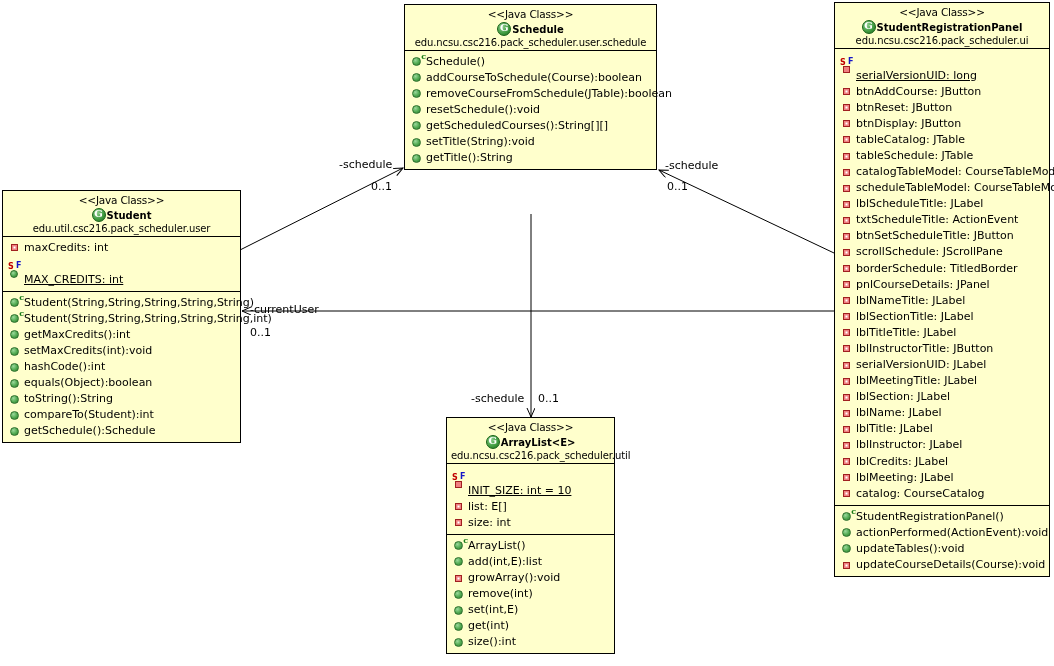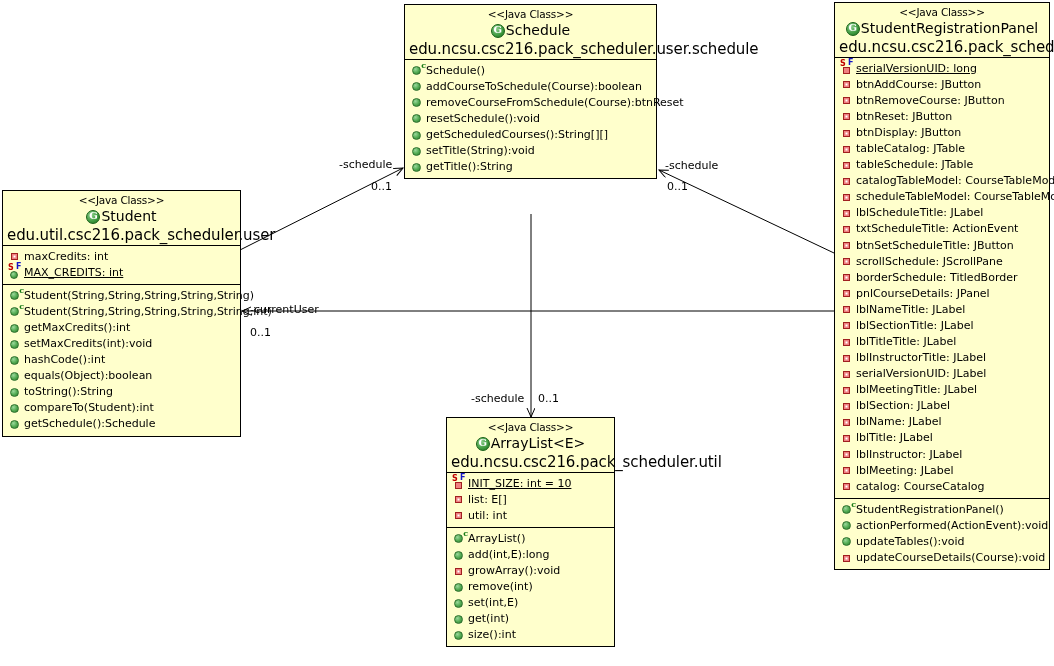--- a/index.html
+++ b/index.html
@@ -40,46 +40,47 @@
     padding: 3px 4px 0 4px;
     text-align: center;
     border-bottom: 1px solid #000000;
     line-height: 1.25;
   }
   .cls-stereotype {
     font-size: 10.5px;
     letter-spacing: -0.2px;
   }
   .cls-namerow {
-    font-weight: normal;
-    font-size: 14px;
+    font-weight: bold;
+    font-size: 10px;
     white-space: nowrap;
     line-height: 1.2;
     margin: 1px 0 1px 0;
   }
   .cls-package {
-    font-size: 15px;
+    font-size: 10px;
     letter-spacing: -0.1px;
   }
   .cls-section {
     padding: 3px 0 3px 0;
     border-bottom: 1px solid #000000;
   }
   .cls-section.last { border-bottom: none; }
   .member {
     display: flex;
     align-items: center;
     padding: 1px 3px 1px 5px;
     line-height: 1.28;
     white-space: nowrap;
     font-size: 11px;
   }
   .member-text { display: inline-block; }
   .member-text.static-final {
     text-decoration: underline;
+    margin-top: 16px;
   }
 
   
   .ico {
     position: relative;
     width: 14px;
     height: 13px;
     min-width: 14px;
     margin-right: 2px;
     display: inline-block;
@@ -262,21 +263,21 @@
       <div class="member">
         <span class="ico circ">
             <span class="shape"></span>
           </span>
         <span class="member-text">addCourseToSchedule(Course):boolean</span>
       </div>
       <div class="member">
         <span class="ico circ">
             <span class="shape"></span>
           </span>
-        <span class="member-text">removeCourseFromSchedule(Course):btnReset</span>
+        <span class="member-text">removeCourseFromSchedule(JTable):boolean</span>
       </div>
       <div class="member">
         <span class="ico circ">
             <span class="shape"></span>
           </span>
         <span class="member-text">resetSchedule():void</span>
       </div>
       <div class="member">
         <span class="ico circ">
             <span class="shape"></span>
@@ -402,36 +403,36 @@
       <div class="member">
         <span class="ico sq">
             <span class="shape"></span>
           </span>
         <span class="member-text">list: E[]</span>
       </div>
       <div class="member">
         <span class="ico sq">
             <span class="shape"></span>
           </span>
-        <span class="member-text">util: int</span>
+        <span class="member-text">size: int</span>
       </div>
     </div>
     <div class="cls-section last">
       <div class="member">
         <span class="ico circ">
             <span class="shape"></span>
             <span class="ctor">c</span>
           </span>
         <span class="member-text">ArrayList()</span>
       </div>
       <div class="member">
         <span class="ico circ">
             <span class="shape"></span>
           </span>
-        <span class="member-text">add(int,E):long</span>
+        <span class="member-text">add(int,E):list</span>
       </div>
       <div class="member">
         <span class="ico sq">
             <span class="shape"></span>
           </span>
         <span class="member-text">growArray():void</span>
       </div>
       <div class="member">
         <span class="ico circ">
             <span class="shape"></span>
@@ -479,26 +480,20 @@
       <div class="member">
           <span class="ico sq">
             <span class="shape"></span>
           </span>
           <span class="member-text">btnAddCourse: JButton</span>
         </div>
       <div class="member">
           <span class="ico sq">
             <span class="shape"></span>
           </span>
-          <span class="member-text">btnRemoveCourse: JButton</span>
-        </div>
-      <div class="member">
-          <span class="ico sq">
-            <span class="shape"></span>
-          </span>
           <span class="member-text">btnReset: JButton</span>
         </div>
       <div class="member">
           <span class="ico sq">
             <span class="shape"></span>
           </span>
           <span class="member-text">btnDisplay: JButton</span>
         </div>
       <div class="member">
           <span class="ico sq">
@@ -575,21 +570,21 @@
       <div class="member">
           <span class="ico sq">
             <span class="shape"></span>
           </span>
           <span class="member-text">lblTitleTitle: JLabel</span>
         </div>
       <div class="member">
           <span class="ico sq">
             <span class="shape"></span>
           </span>
-          <span class="member-text">lblInstructorTitle: JLabel</span>
+          <span class="member-text">lblInstructorTitle: JButton</span>
         </div>
       <div class="member">
           <span class="ico sq">
             <span class="shape"></span>
           </span>
           <span class="member-text">serialVersionUID: JLabel</span>
         </div>
       <div class="member">
           <span class="ico sq">
             <span class="shape"></span>
@@ -617,20 +612,26 @@
       <div class="member">
           <span class="ico sq">
             <span class="shape"></span>
           </span>
           <span class="member-text">lblInstructor: JLabel</span>
         </div>
       <div class="member">
           <span class="ico sq">
             <span class="shape"></span>
           </span>
+          <span class="member-text">lblCredits: JLabel</span>
+        </div>
+      <div class="member">
+          <span class="ico sq">
+            <span class="shape"></span>
+          </span>
           <span class="member-text">lblMeeting: JLabel</span>
         </div>
       <div class="member">
           <span class="ico sq">
             <span class="shape"></span>
           </span>
           <span class="member-text">catalog: CourseCatalog</span>
         </div>
     </div>
     <div class="cls-section last">

